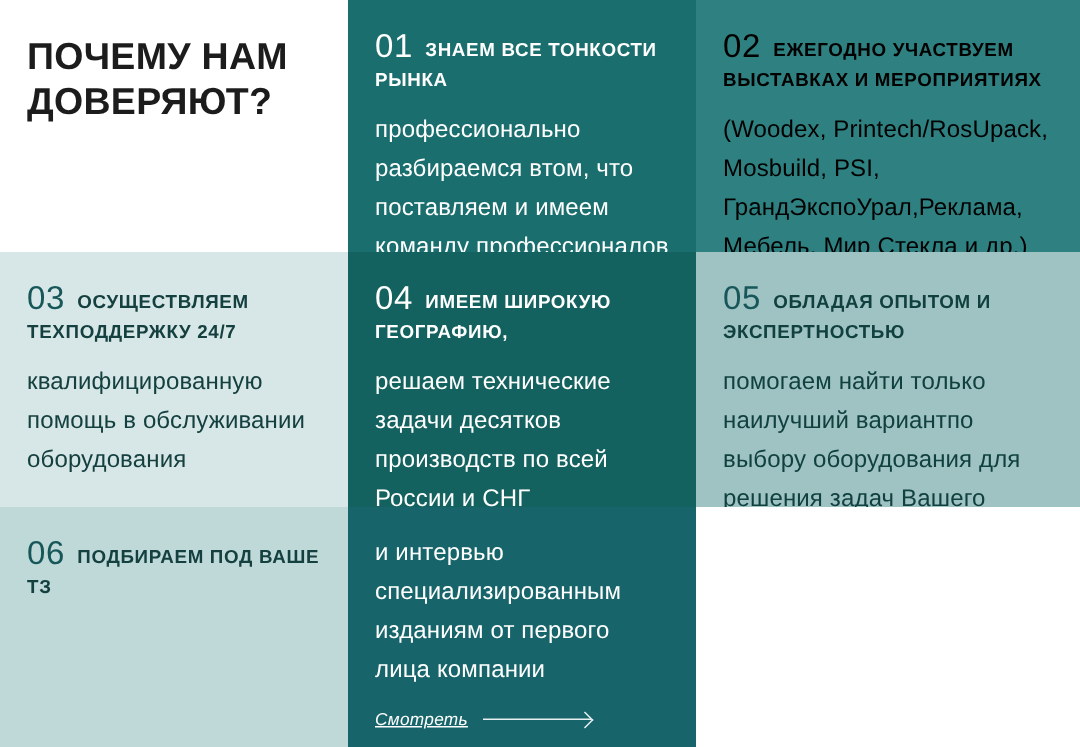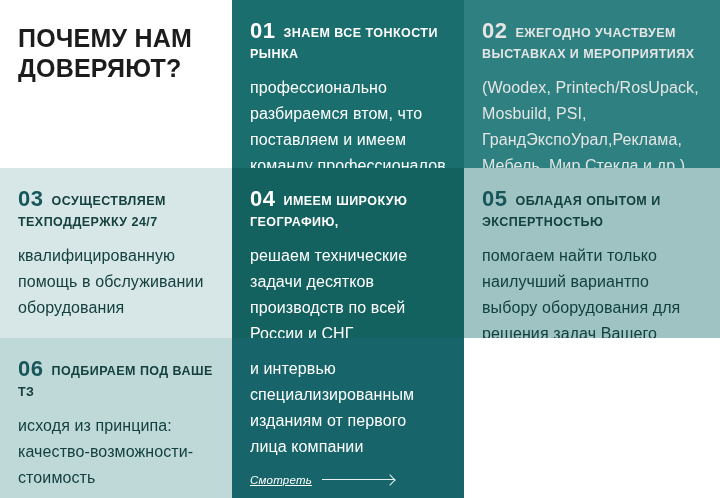--- a/index.html
+++ b/index.html
@@ -22,42 +22,42 @@
     height: 492px;
   }
   .cell {
     position: relative;
     padding: 18px 18px 14px 18px;
     box-sizing: border-box;
     overflow: hidden;
   }
   .cell.white { background: #ffffff; }
   .cell.teal-dark { background: #1b6e6e; color: #ffffff; }
-  .cell.teal-mid  { background: #2f8080; color: #e5e5e5; }
+  .cell.teal-mid  { background: #2f8080; color: #000000; }
   .cell.teal-light{ background: #d7e6e6; color: #14403f; }
   .cell.teal-soft { background: #bfd9d9; color: #14403f; }
   .cell.teal-deep { background: #17656a; color: #ffffff; }
   .cell.teal-deeper { background: #14625f; color: #ffffff; }
   .cell.teal-grey { background: #9fc2c3; color: #10413f; }
 
   .title {
     font-size: 25px;
     font-weight: bold;
     line-height: 1.18;
     letter-spacing: 0.2px;
     color: #1c1c1c;
     padding-top: 6px;
   }
   .head {
     display: block;
     margin-bottom: 12px;
   }
   .num {
     font-size: 22px;
-    font-weight: bold;
+    font-weight: normal;
     letter-spacing: 0.5px;
     vertical-align: -1px;
     margin-right: 8px;
   }
   .headtext {
     font-size: 12.5px;
     font-weight: bold;
     text-transform: uppercase;
     letter-spacing: 0.45px;
     line-height: 1.45;
@@ -175,21 +175,20 @@
     <div class="head">
       <span class="num">05</span><span class="headtext inline">ОБЛАДАЯ ОПЫТОМ И ЭКСПЕРТНОСТЬЮ</span>
     </div>
     <div class="body">помогаем найти только наилучший вариантпо выбору оборудования для решения задач Вашего производства, минимизируя расходы</div>
   </div>
 
   <div class="cell teal-soft dark-on-light">
     <div class="head">
       <span class="num">06</span><span class="headtext inline">ПОДБИРАЕМ ПОД ВАШЕ ТЗ</span>
     </div>
-    <div class="body">исходя из принципа: качество-возможности-стоимость</div>
   </div>
 
   <div class="cell teal-deep">
     <div class="body">и интервью специализированным изданиям от первого лица компании</div>
     <div class="link-row">
       <span class="link-text">Смотреть</span>
       <span class="arrow"></span>
     </div>
   </div>
 

